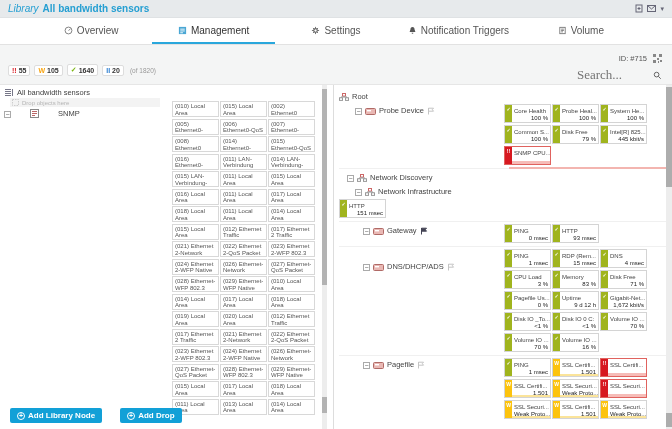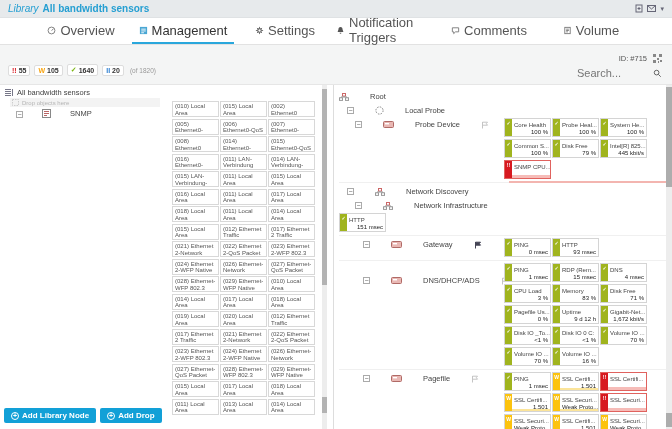--- a/index.html
+++ b/index.html
@@ -10,53 +10,53 @@
   
   .topbar{position:absolute;top:0;left:0;right:0;height:18px;background:#e7eaec;display:flex;align-items:center;padding:0 8px;border-bottom:1px solid #dfe2e4}
   .title{display:flex;align-items:baseline}
   .title .lib{font-style:italic;color:#259fd2;font-size:10px}
   .title .name{color:#259fd2;font-weight:bold;font-size:10px;margin-left:4px}
   .topicons{margin-left:auto;display:flex;gap:4px;align-items:center}
   .topicons .caret{color:#667;font-size:7px}
 
   
   .tabbar{position:absolute;top:18px;left:0;right:0;height:27px;background:#fff;border-bottom:1px solid #e2e2e2;display:flex;padding:0 30px}
-  .tab{flex:1;display:flex;align-items:center;justify-content:center;gap:4px;font-size:13px;color:#555;border-bottom:2px solid transparent;cursor:pointer}
+  .tab{flex:1;display:flex;align-items:center;justify-content:center;gap:4px;font-size:10px;color:#555;border-bottom:2px solid transparent;cursor:pointer}
   .tab.active{border-bottom-color:#29a7dc;color:#333}
 
   
   .badges{position:absolute;left:8px;top:64px;display:flex;gap:4px;align-items:center}
   .chip{background:#fff;border:1px solid #ddd;border-radius:2px;padding:1px 3px;font-size:7px;font-weight:bold;display:flex;gap:2px;align-items:center;color:#333}
   .total{color:#999;font-size:6.5px;margin-left:2px}
   .idline{position:absolute;right:10px;top:54px;display:flex;gap:6px;align-items:center;font-size:7.5px;color:#555}
   .searchline{position:absolute;right:10px;top:67px;display:flex;align-items:center;gap:4px}
-  .searchline input{border:0;background:transparent;outline:none;font-size:11px;color:#777;width:72px;font-family:Liberation Sans, sans-serif}
+  .searchline input{border:0;background:transparent;outline:none;font-size:13px;color:#777;width:72px;font-family:Liberation Serif, serif}
 
   
   .main{position:absolute;top:84px;left:0;right:0;bottom:0;background:#fff;border-top:1px solid #e6e6e6}
   .lpanel{position:absolute;top:0;left:0;width:334px;bottom:0;border-right:1px solid #ddd;overflow:hidden}
   .rpanel{position:absolute;top:0;left:335px;right:0;bottom:0;overflow:hidden;padding:3px 0 0 4px}
 
   
   .ltree-root{position:absolute;top:3px;left:4px;display:flex;align-items:center;gap:3px;font-size:7.5px;color:#444}
   .drop{position:absolute;top:13px;left:10px;width:150px;height:9px;background:#f3f3f3;display:flex;align-items:center;gap:3px;font-size:6px;color:#b5b5b5;padding-left:2px}
-  .snmp{position:absolute;top:24px;left:16px;display:flex;align-items:flex-end;gap:19px;font-size:7.5px;color:#444}
+  .snmp{position:absolute;top:24px;left:4px;display:flex;align-items:flex-end;gap:19px;font-size:7.5px;color:#444}
   .exp{width:7px;height:7px;border:1px solid #aaa;background:#fff;font-size:7px;line-height:5px;text-align:center;color:#666;flex:none}
   .lgrid{position:absolute;left:172px;top:16px;width:146px;display:flex;flex-wrap:wrap;align-content:flex-start}
   .lcell{width:47px;height:16px;margin:0 1px 1.5px 0;border:1px solid #d8d8d8;background:#fff;font-size:6px;line-height:6.8px;color:#555;padding:1px 2px;overflow:hidden}
   .lscroll{position:absolute;left:322px;top:0;bottom:0;width:5px;background:#ededed}
   .lscroll .thumb{position:absolute;left:0;width:5px;background:#b3b3b3}
-  .btns{position:absolute;left:4px;bottom:6px;display:flex;gap:4px}
+  .btns{position:absolute;left:10px;bottom:6px;display:flex;gap:18px}
   .btn{background:#12a0d7;color:#fff;font-size:8px;font-weight:bold;padding:3px 7px;border-radius:2px;display:flex;align-items:center;gap:3px;cursor:pointer}
   .btn .plus{width:8px;height:8px;border:1px solid #fff;border-radius:50%;font-size:7px;line-height:6px;text-align:center;font-weight:bold}
 
   
   .rrow{display:flex;align-items:flex-start;padding:2px 0 1px 0;position:relative}
   .rrow.sep{border-bottom:1px solid #f0f0f0}
-  .rlabel{display:flex;align-items:center;gap:21px;flex:1;padding-top:2px;font-size:7.5px;color:#444;min-width:0}
+  .rlabel{display:flex;align-items:flex-end;gap:3px;flex:1;padding-top:2px;font-size:7.5px;color:#444;min-width:0}
   .note{font-style:italic;color:#999;font-size:6.5px;line-height:7.5px;width:92px;flex:none}
   .sgrid{width:146px;margin-right:22px;display:flex;flex-wrap:wrap;flex:none}
   .sbox{width:47px;height:19px;margin:0 1px 2px 0;border:1px solid #d4d4d4;background:#fff;display:flex;position:relative;cursor:pointer}
   .sbox .stripe{width:7px;flex:none;color:#fff;font-size:5px;text-align:center;line-height:8px;font-weight:bold}
   .sbox.up .stripe{background:var(--up)}
   .sbox.warn .stripe{background:var(--warn)}
   .sbox.down .stripe{background:var(--down)}
   .sbox.down{border-color:#e0625e}
   .sbox.down::after{content:'';position:absolute;left:7px;right:0;bottom:0;height:3px;background:#f6bcb8}
   .sbox.warn::after{content:'';position:absolute;left:7px;right:0;bottom:0;height:2px;background:#fbe49a}
@@ -126,28 +126,20 @@
         <span>Settings</span>
       </div>
       <div class="tab">
         <span class="ticon">
           <svg width="9" height="9" viewBox="0 0 10 10">
             <path d="M5 1.2c1.6 0 2.3 1.2 2.3 2.8l.9 2.8H1.8l.9-2.8C2.7 2.4 3.4 1.2 5 1.2z" fill="#555"></path>
             <path d="M4 7.6a1 1 0 002 0z" fill="#555"></path>
           </svg>
         </span>
         <span>Notification Triggers</span>
-      </div>
-      <div class="tab">
-        <span class="ticon">
-          <svg width="9" height="9" viewBox="0 0 10 10">
-            <path d="M1.5 2h7v4.5H5L3 8.5V6.5H1.5z" fill="none" stroke="#777"></path>
-          </svg>
-        </span>
-        <span>Comments</span>
       </div>
       <div class="tab">
         <span class="ticon">
           <svg width="9" height="9" viewBox="0 0 10 10">
             <rect x="2" y="1.5" width="6" height="7" fill="none" stroke="#777"></rect>
             <path d="M3.5 3.5h3M3.5 5h3M3.5 6.5h2" stroke="#777"></path>
           </svg>
         </span>
         <span>Volume</span>
       </div>
@@ -306,31 +298,20 @@
                 <svg width="10" height="8" viewBox="0 0 10 8">
                   <rect x="3.5" y="0.5" width="3" height="2.6" fill="#fff" stroke="#c66"></rect>
                   <rect x="0.5" y="4.8" width="3" height="2.6" fill="#fff" stroke="#999"></rect>
                   <rect x="6.5" y="4.8" width="3" height="2.6" fill="#fff" stroke="#999"></rect>
                   <path d="M5 3.2v1M2 4.8v-.8h6v.8" fill="none" stroke="#999"></path>
                 </svg>
               </span>
               <span style="white-space:nowrap">Root</span>
             </div>
           </div>
-          <div class="rrow">
-            <div class="rlabel" style="padding-left: 8px;">
-              <span class="exp">−</span>
-              <span class="nicon">
-                <svg width="9" height="9" viewBox="0 0 9 9">
-                  <circle cx="4.5" cy="4.5" r="3.6" fill="none" stroke="#888" stroke-dasharray="1.6 1.2"></circle>
-                </svg>
-              </span>
-              <span style="white-space:nowrap">Local Probe</span>
-            </div>
-          </div>
           <div class="rrow sep">
             <div class="rlabel" style="padding-left: 16px;">
               <span class="exp">−</span>
               <span class="nicon">
                 <svg width="11" height="7" viewBox="0 0 11 7">
                   <rect x=".5" y=".5" width="10" height="6" rx="1" fill="#e9b8b4" stroke="#b06a66"></rect>
                   <rect x="2" y="2" width="4" height="1.4" fill="#fff"></rect>
                 </svg>
               </span>
               <span style="white-space:nowrap">Probe Device</span>

